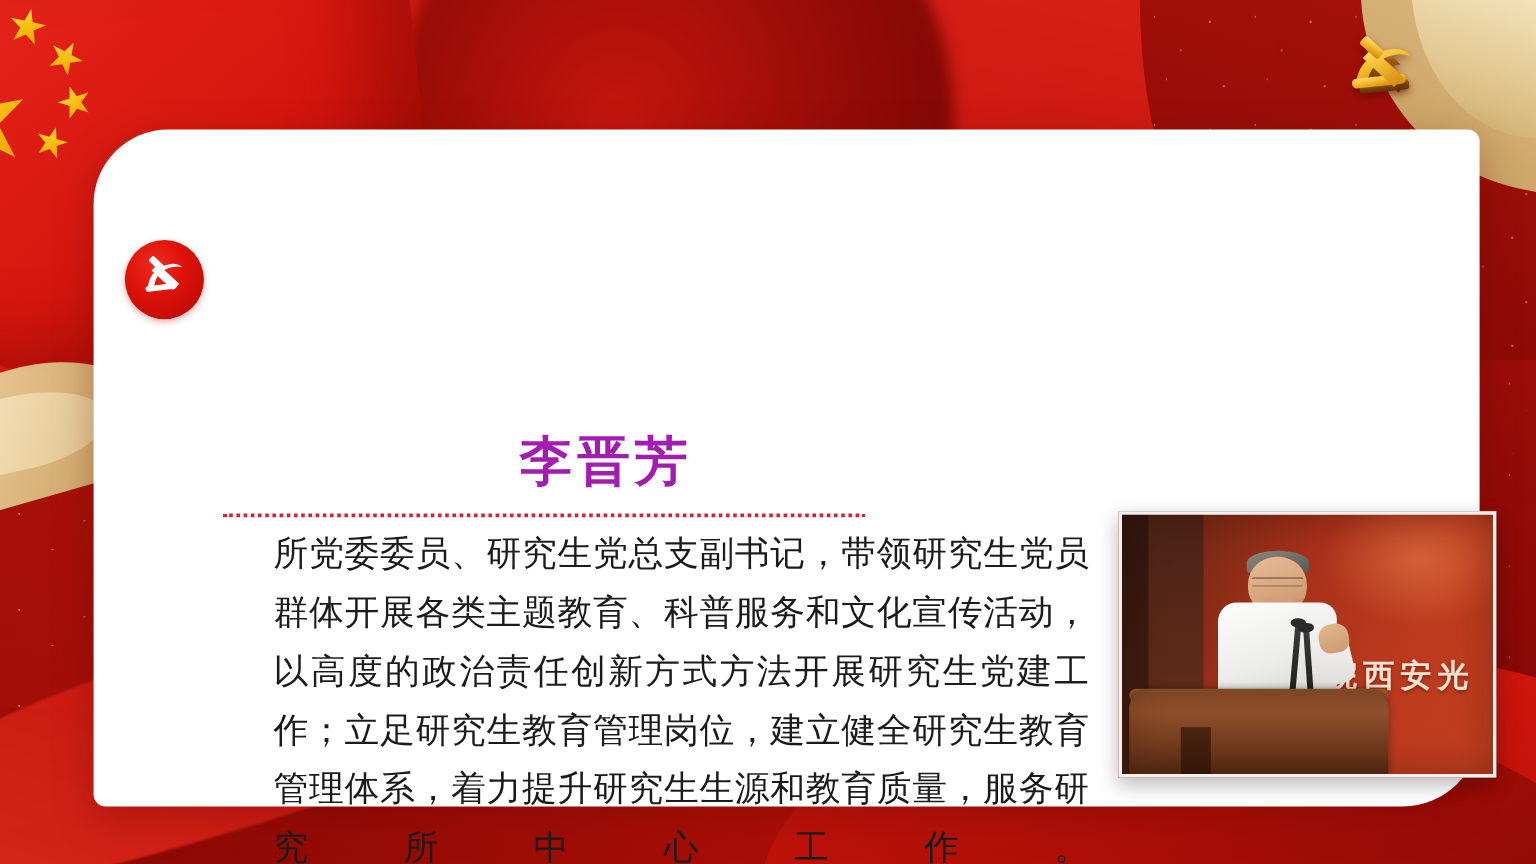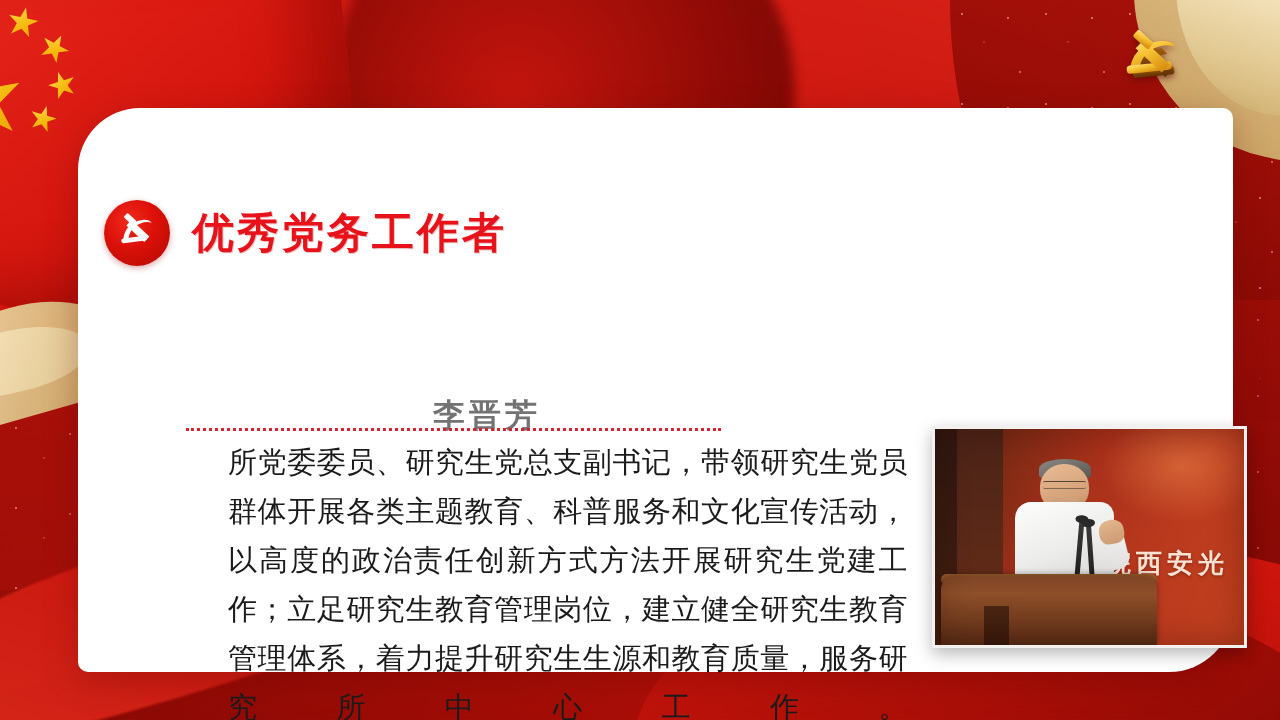--- a/index.html
+++ b/index.html
@@ -177,22 +177,22 @@
   .badge svg{width:44px;height:44px;display:block;}
   .title{
     font-family:"Liberation Serif","DejaVu Serif",serif;
     font-weight:bold;font-size:42px;letter-spacing:3px;
     color:#e8121a;line-height:1;
     text-shadow:1px 1px 0 rgba(170,10,6,.25);
   }
   .name{
     position:absolute;left:355px;top:255px;
     font-family:"Liberation Serif","DejaVu Serif",serif;
-    font-weight:bold;font-size:32px;letter-spacing:4px;
-    color:#737373;line-height:1;margin-top:36px;
+    font-weight:bold;font-size:44px;letter-spacing:4px;
+    color:#a21caf;line-height:1;
   }
   .divider{
     position:absolute;left:108px;top:320px;width:535px;height:0;
     border-top:3px dotted #d8232c;
   }
 
   
   .body-text{
     position:absolute;left:150px;top:330px;width:680px;
     font-family:"Liberation Sans","DejaVu Sans",sans-serif;
@@ -378,21 +378,20 @@
           <g fill="#ffffff">
 
             <path d="M12 42 C13 26 24 15 40 13 C46 12.4 51 14 53.5 17 C48 15.6 42.5 16 37 18 C26 22 20.5 30 19.5 42 Z"></path>
             <rect x="9" y="38" width="38" height="7" rx="3.5" transform="rotate(-7 28 41.5)"></rect>
 
             <path d="M24 13 L50 37 L42.5 45 L16.5 21 Z"></path>
             <rect x="13" y="8" width="19" height="8.5" rx="2" transform="rotate(43 22.5 12)"></rect>
           </g>
         </svg>
       </div>
-      <div class="title">优秀党务工作者</div>
     </div>
 
     <div class="name">李晋芳</div>
 
     <div class="divider"></div>
 
     <div class="body-text">所党委委员、研究生党总支副书记，带领研究生党员群体开展各类主题教育、科普服务和文化宣传活动，以高度的政治责任创新方式方法开展研究生党建工作；立足研究生教育管理岗位，建立健全研究生教育管理体系，着力提升研究生生源和教育质量，服务研究所中心工作。</div>
 
     <div class="photo">
       <div class="ph ph-backdrop"></div>

